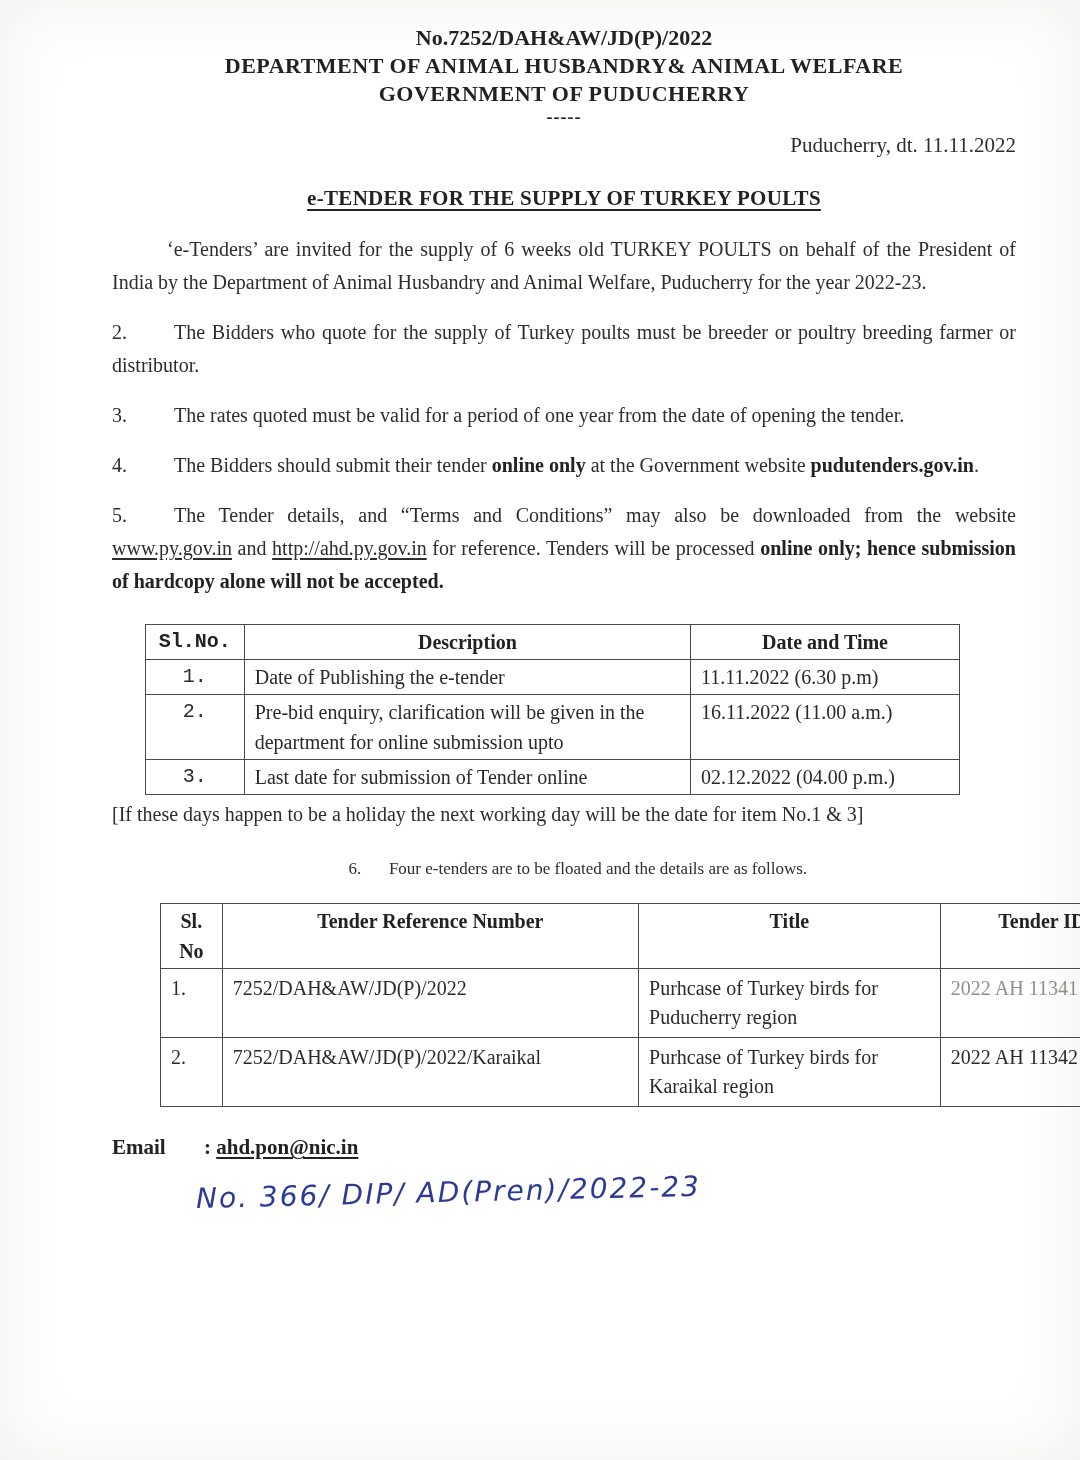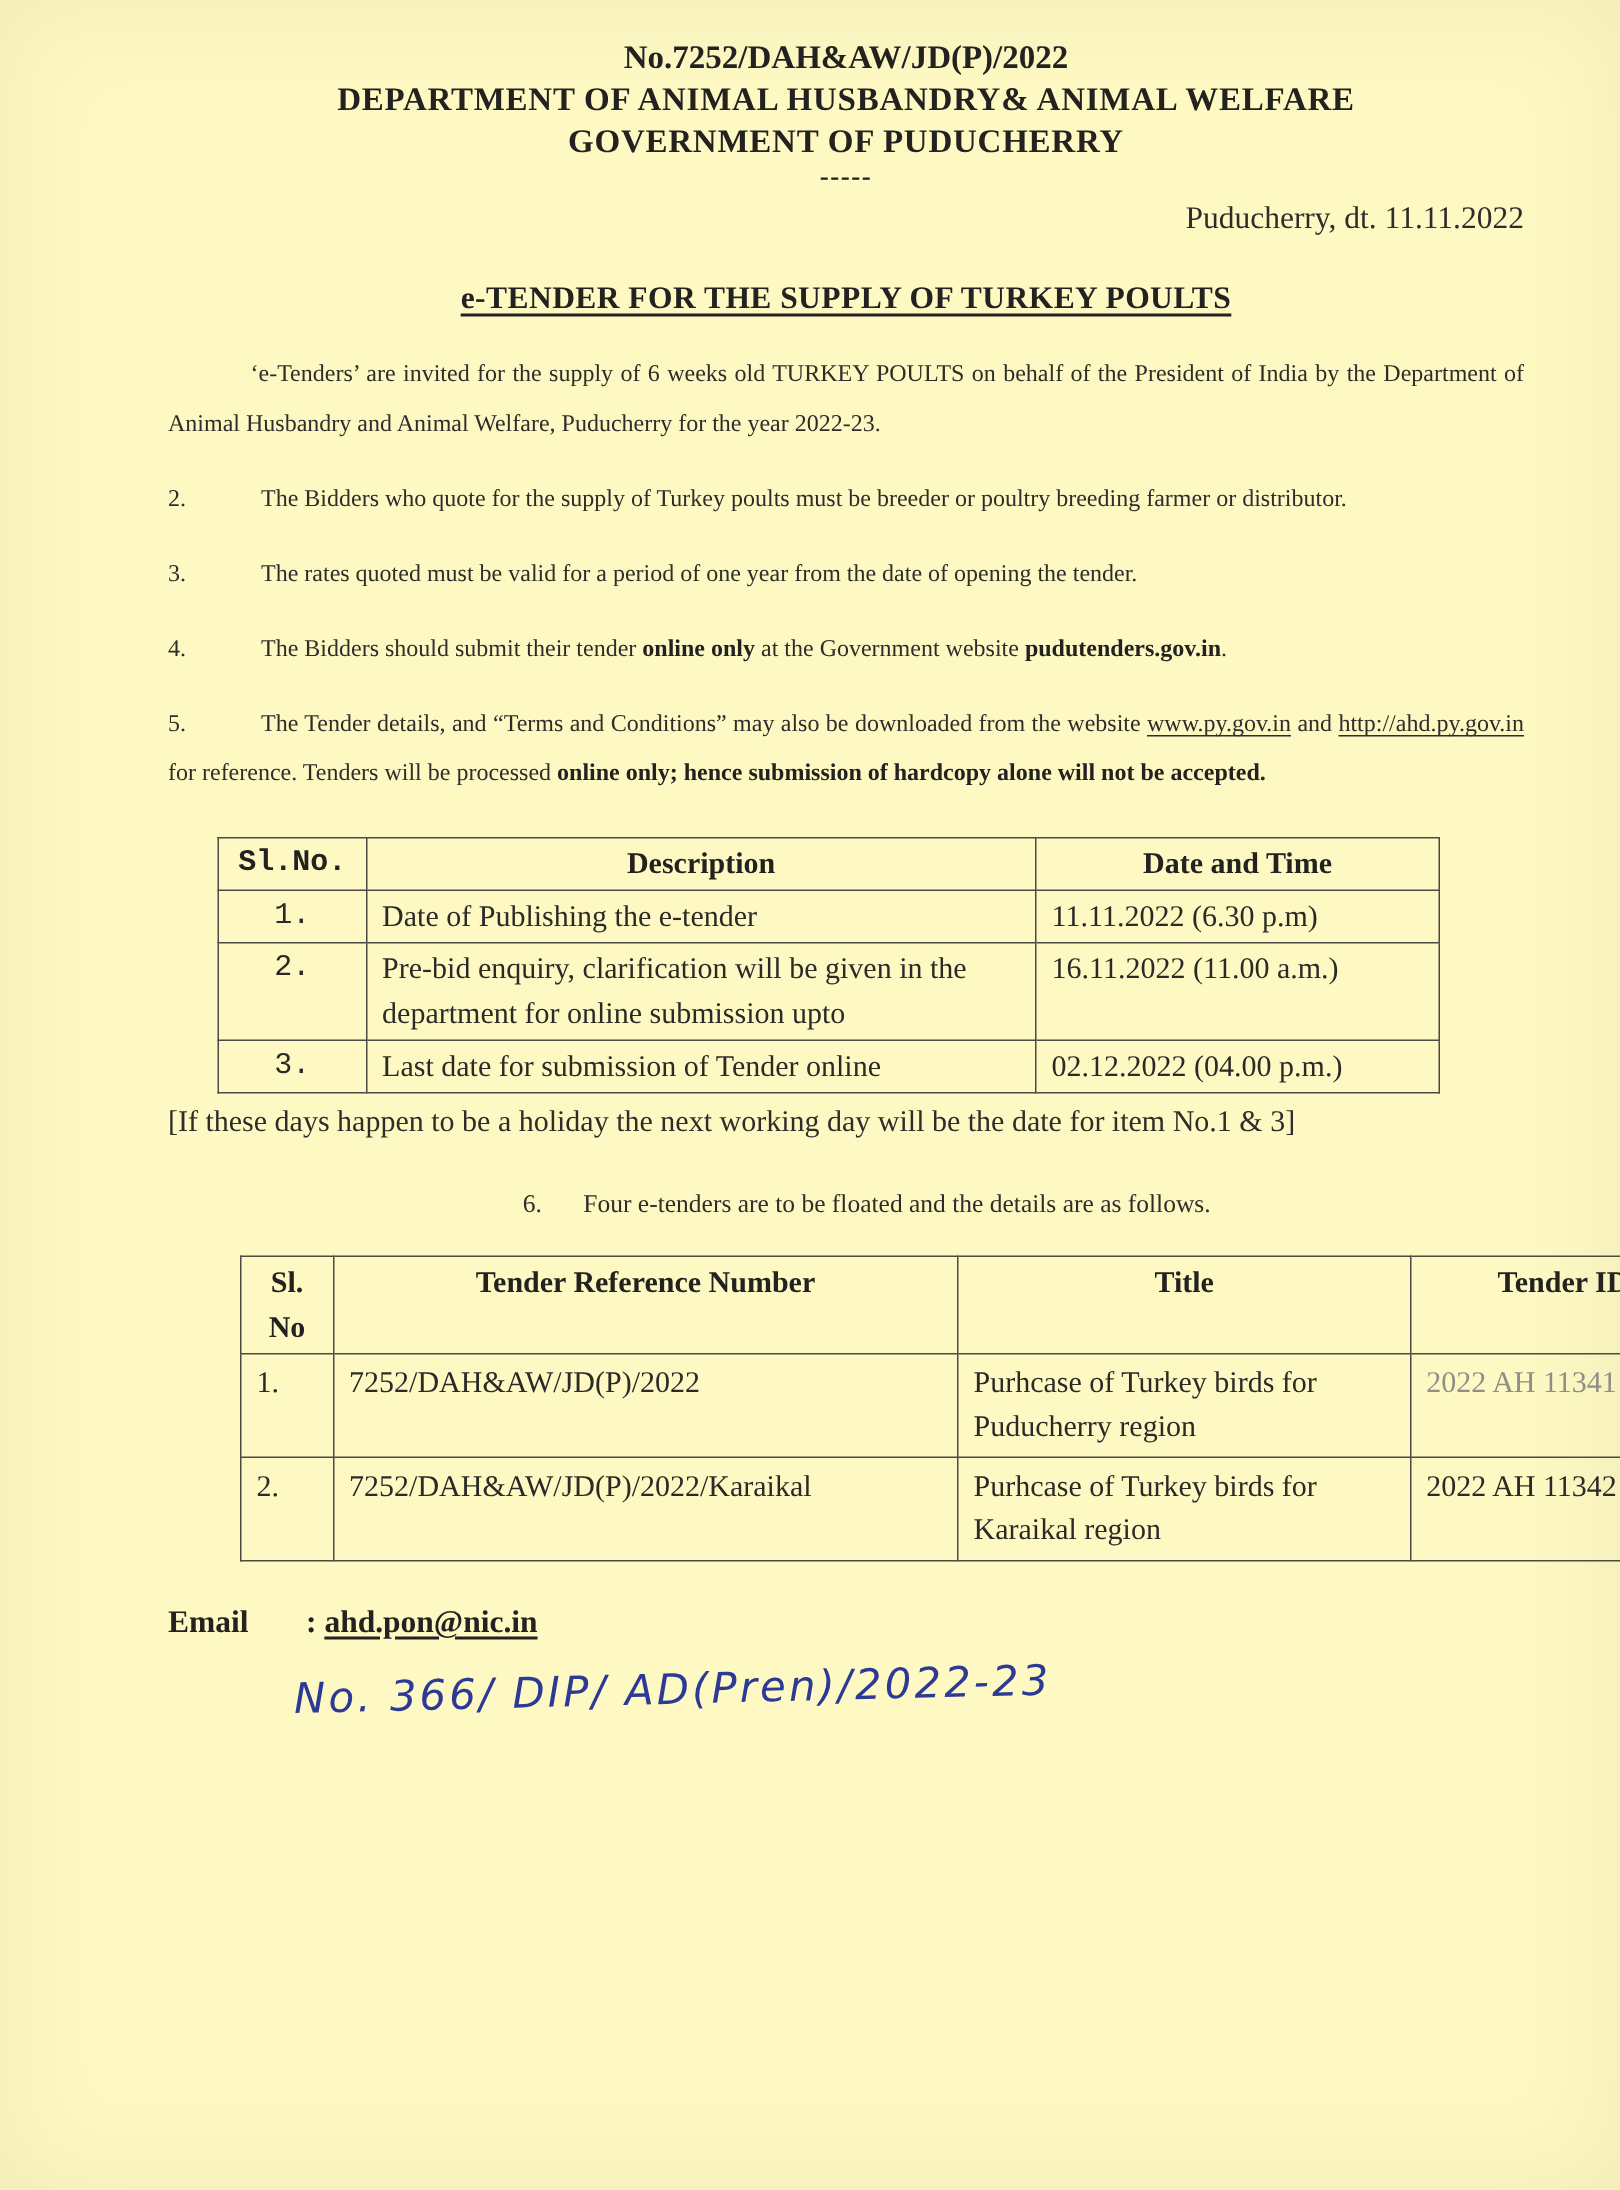--- a/index.html
+++ b/index.html
@@ -1,35 +1,35 @@
 <!DOCTYPE html>
 <html><head>
 <meta charset="utf-8">
 <style>
   html,body{margin:0;padding:0;background:#e6e6e3;}
   .page{
     width:1080px;height:1460px;margin:0 auto;position:relative;overflow:hidden;
-    background:#fef9c3;
+    background:#ffffff;
     box-shadow:inset 0 0 70px rgba(60,60,55,0.08);
     font-family:"Liberation Serif", serif;
     color:#2e2d2a;
   }
   .content{padding:24px 64px 0 112px;}
   .hdr{text-align:center;font-weight:bold;color:#232220;}
   .hdr-ref{font-size:22px;line-height:27px;}
   .hdr-gov{font-size:22px;line-height:27px;letter-spacing:.5px;}
   .hdr-dept{font-size:22px;line-height:29px;letter-spacing:.5px;}
   .hdr-sep{font-size:18px;line-height:20px;font-weight:bold;letter-spacing:1px;}
   .date-line{text-align:right;font-size:21px;line-height:29px;margin-top:4px;}
   .doc-title{
     text-align:center;font-size:21px;font-weight:bold;letter-spacing:.3px;
     margin-top:26px;color:#232220;
   }
   .doc-title span{text-decoration:underline;text-underline-offset:4px;}
-  .para{font-size:16px;line-height:33px;text-align:justify;margin-top:17px;}
+  .para{font-size:20px;line-height:33px;text-align:justify;margin-top:17px;}
   .para-intro{margin-top:22px;text-indent:55px;}
   .pnum{display:inline-block;width:62px;text-indent:0;}
   b.seg{font-weight:bold;color:#232220;}
   .u{text-decoration:underline;text-underline-offset:3px;}
   table{border-collapse:collapse;font-size:20px;color:#2b2a27;}
   td,th{border:1.5px solid #4a4a46;padding:2px 10px;vertical-align:top;line-height:30px;}
   th{font-weight:bold;text-align:center;color:#232220;}
   .t1{margin:26px 0 0 33px;width:815px;}
   .t1 .c-sl{width:78px;text-align:center;font-family:Liberation Mono, monospace;}
   .t1 .c-desc{width:440px;}

